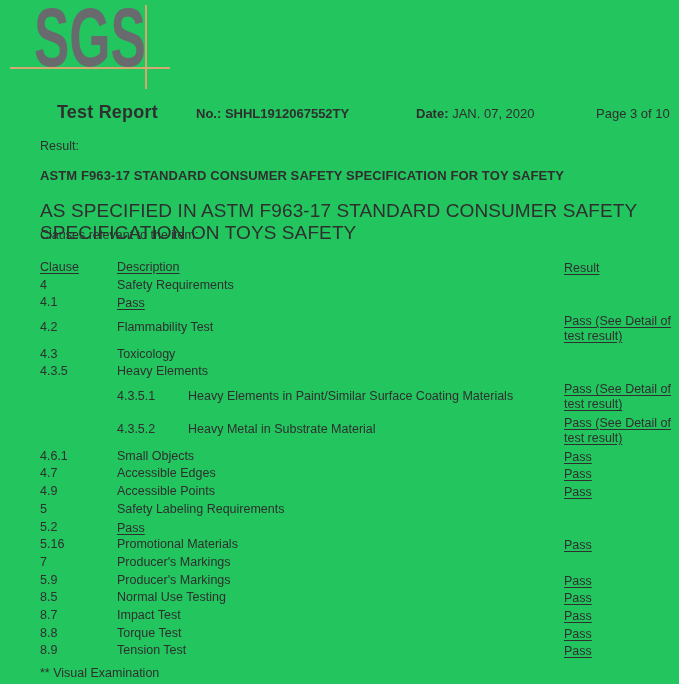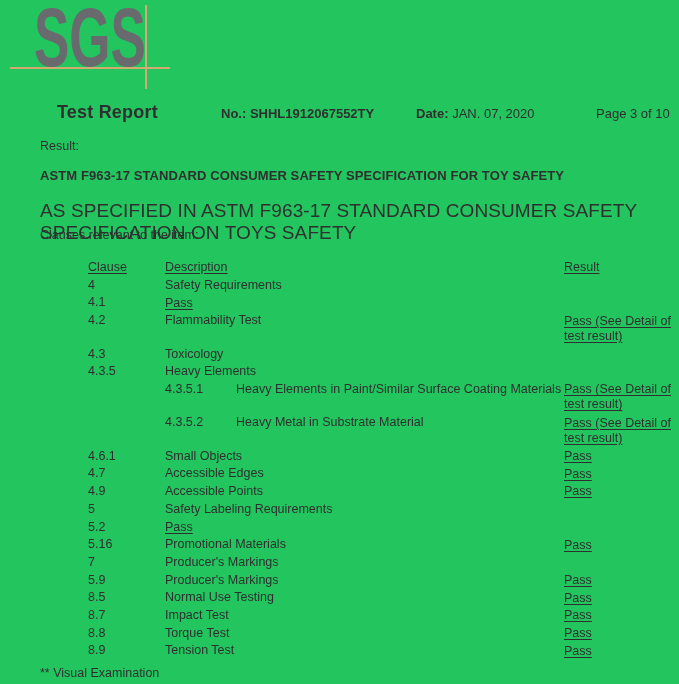--- a/index.html
+++ b/index.html
@@ -35,34 +35,34 @@
     width: 2px; height: 84px;
     background: var(--accent_tan);
   }
   
   .report-title {
     position: absolute; left: 57px; top: 102px;
     font-size: 18px; font-weight: bold; letter-spacing: 0.2px;
   }
   .hfield { position: absolute; top: 106px; font-size: 13px; }
   .hfield .b { font-weight: bold; }
-  .no-field { left: 205px; font-weight: bold; padding-left: 16px; }
+  .no-field { left: 180px; font-weight: bold; padding-left: 16px; }
   .date-field { left: 416px; }
   .page-field { left: 564px; font-weight: normal; padding-left: 32px; }
   
   .result-label   { position: absolute; left: 40px; top: 139px; font-size: 12.5px; }
   .spec-title     { position: absolute; left: 40px; top: 168px; font-size: 13px; font-weight: bold; letter-spacing: 0.1px; }
   .spec-subtitle  { position: absolute; left: 40px; top: 200px; font-size: 19px; letter-spacing: 0.1px; }
   .clauses-label  { position: absolute; left: 40px; top: 228px; font-size: 12.5px; }
   
   .clause-table {
     position: absolute; left: 40px; top: 259px;
     width: 636px; font-size: 12.5px;
   }
-  .trow { display: flex; align-items: flex-start; min-height: 17.7px; margin-left: 48px; }
+  .trow { display: flex; align-items: center; min-height: 17.7px; }
   .trow.tall { margin-bottom: 2px; }
   .cell { line-height: 17.7px; }
   .cell.clause    { width: 77px; flex: none; }
   .cell.subclause { width: 71px; flex: none; }
   .cell.desc      { flex: 1; min-width: 0; }
   .cell.result    { width: 112px; flex: none; line-height: 15px; padding-top: 1.4px; }
   .u    { text-decoration: underline; text-underline-offset: 2px; }
   .pass { text-decoration: underline; text-underline-offset: 2px; }
   
   .footnote { position: absolute; left: 40px; top: 666px; font-size: 12.5px; }

